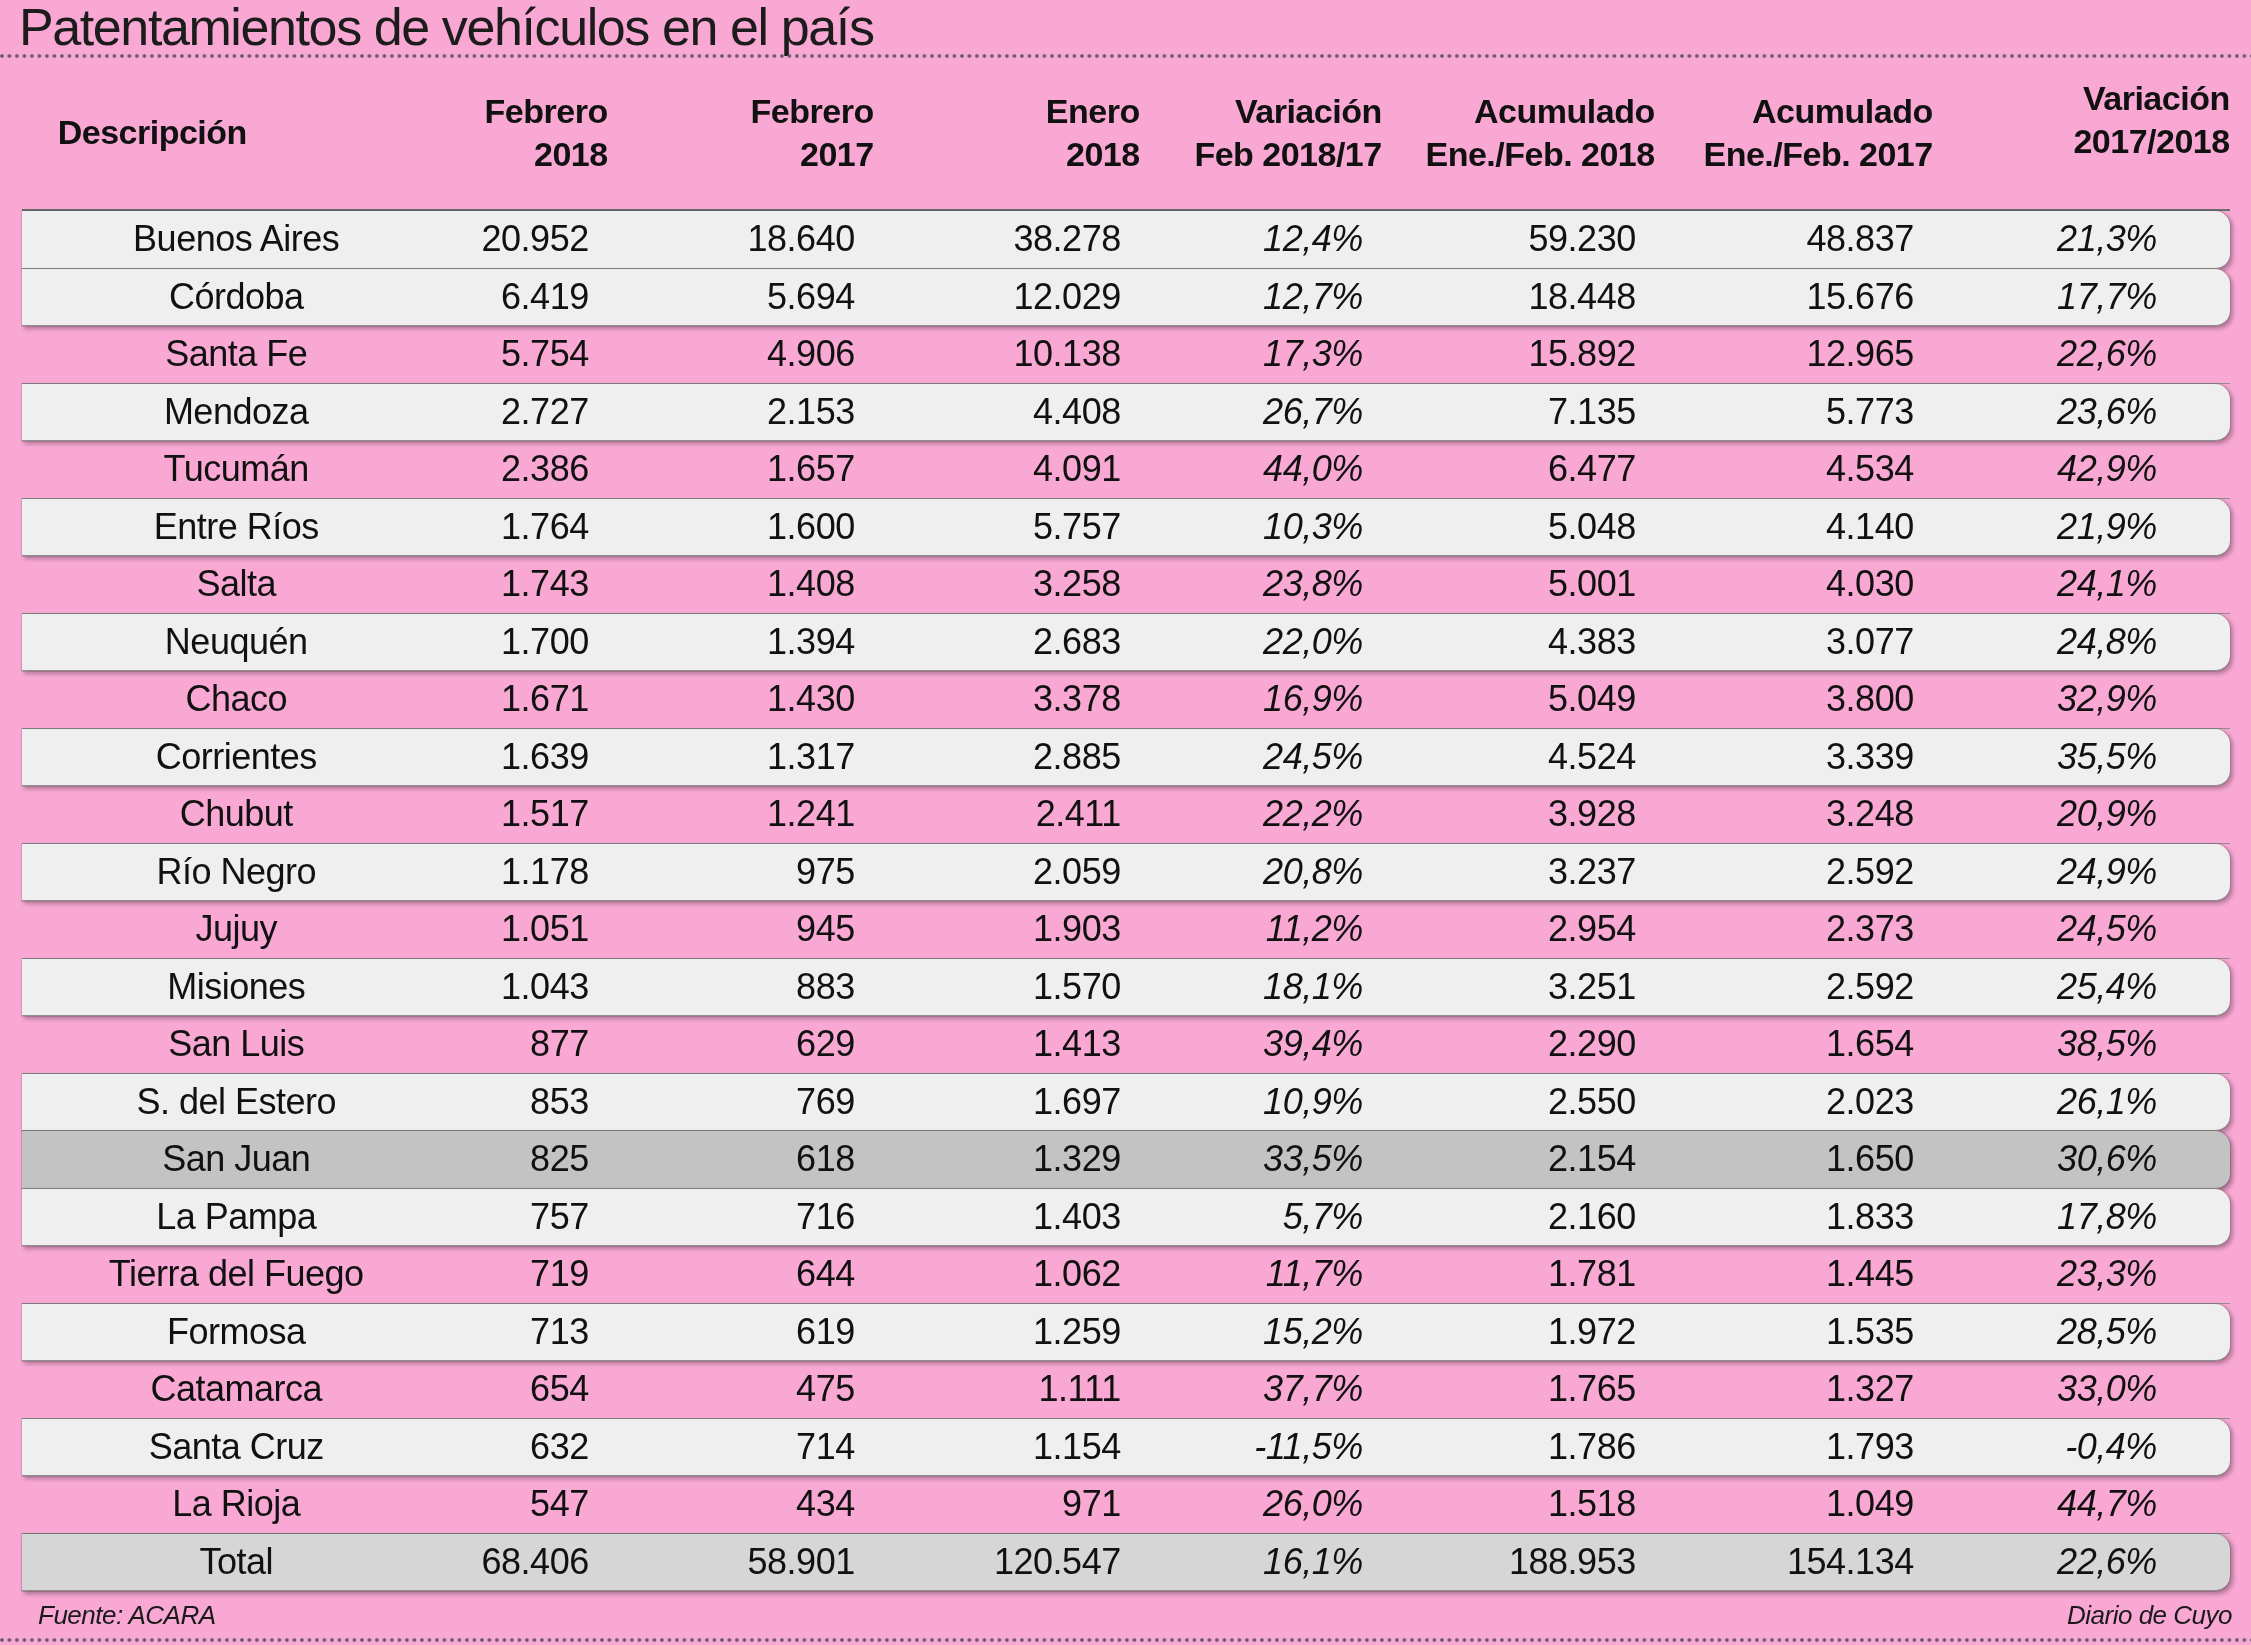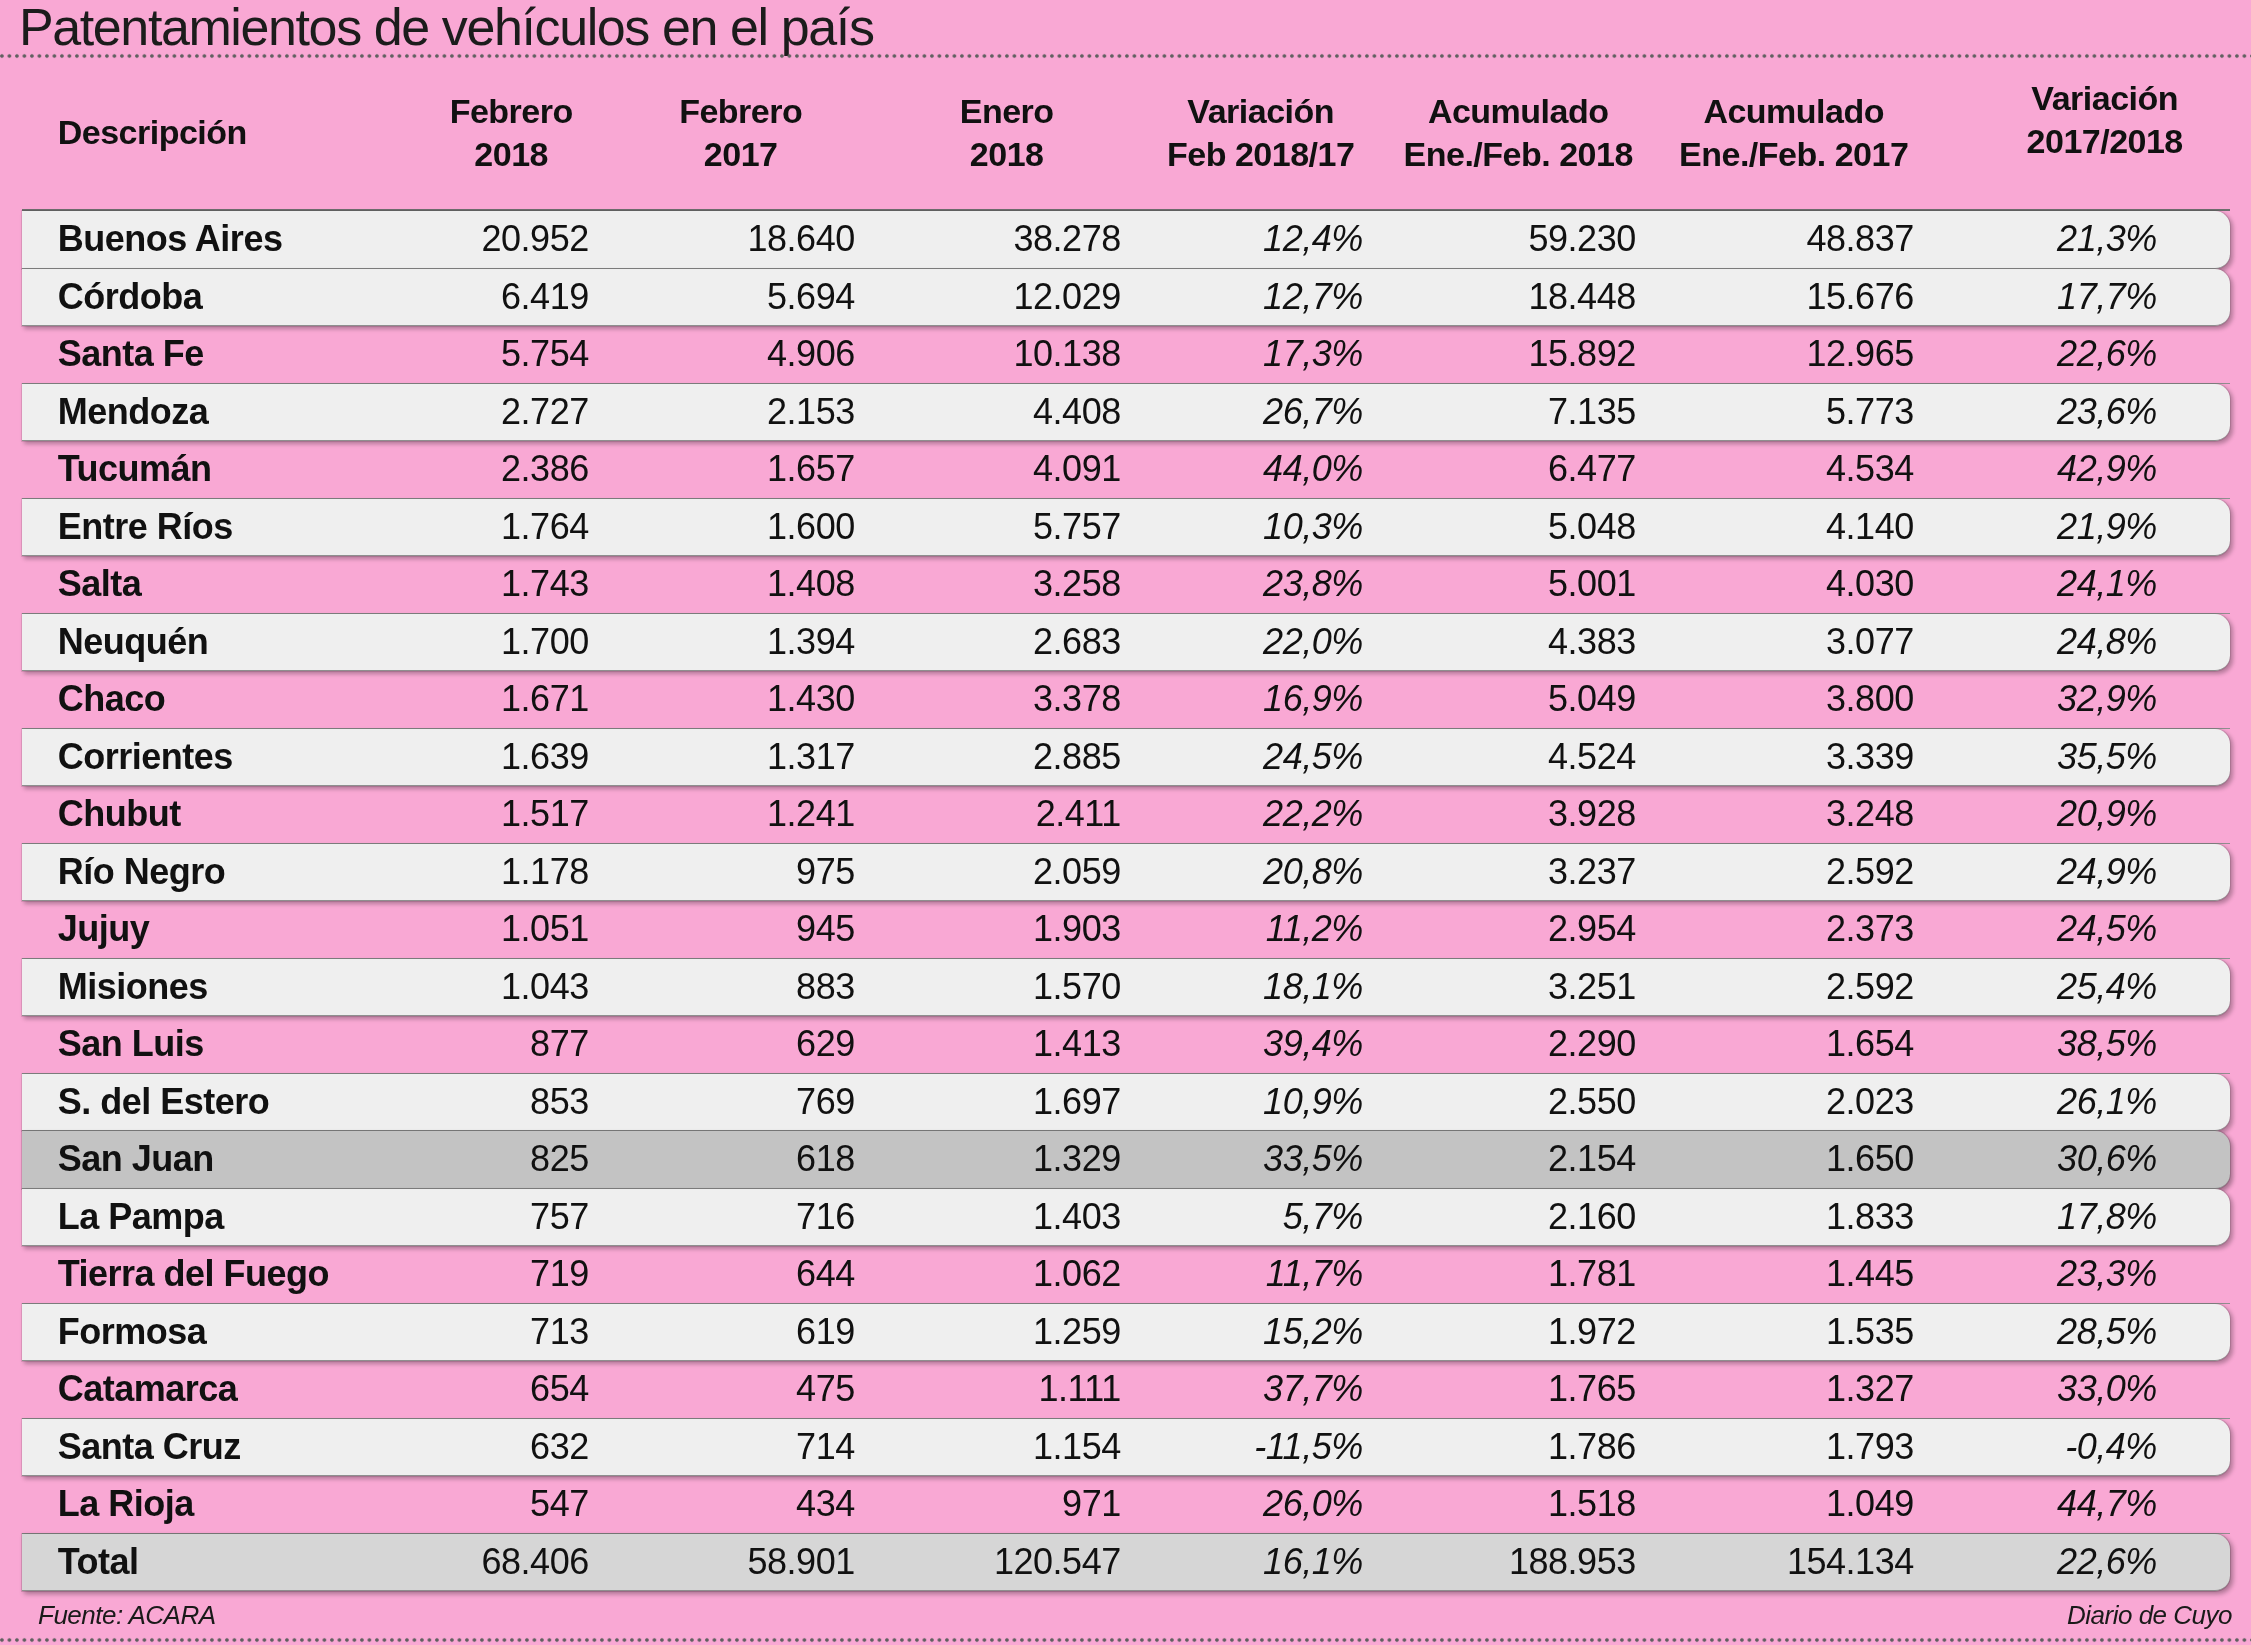--- a/index.html
+++ b/index.html
@@ -20,21 +20,21 @@
     background-size:7.5px 5.6px; background-repeat:repeat-x;
   }
   .dotted.top { top:53px; }
   .dotted.bottom { top:1637px; }
 
   .thead {
     position:absolute; top:62px; left:21.7px; width:2208px; height:141px;
     display:grid; grid-template-columns:var(--cols); align-items:stretch;
   }
   .hcell {
-    display:flex; flex-direction:column; justify-content:center; align-items:center;
+    display:flex; flex-direction:column; justify-content:center; align-items:flex-end;
     font-weight:700; font-size:34px; line-height:43px; letter-spacing:-0.5px;
     text-align:center; white-space:nowrap; color:#111;
   }
   .hcell.h0 { align-items:flex-start; padding-left:36px; }
   .hcell.h7 { transform:translateY(-13px); padding-left:47px; }
 
   .tbody {
     position:absolute; top:209px; left:21.7px; width:2208px; height:1382px;
     display:flex; flex-direction:column;
     border-top:2.8px solid #6e6e6e;
@@ -56,21 +56,21 @@
   }
   .row.total {
     background:var(--total);
     border-radius:0 15px 15px 0;
     box-shadow:0 0 0 0.9px rgba(0,0,0,0.14), 2.8px 2.8px 5.6px rgba(0,0,0,0.32);
   }
   .cell {
     font-size:36px; letter-spacing:-0.5px; text-align:right; padding-right:19px;
     white-space:nowrap; color:#111;
   }
-  .cell.c0 { text-align:left; padding-left:36px; padding-right:0; font-weight:700; }
+  .cell.c0 { text-align:center; padding-left:36px; padding-right:0; font-weight:400; }
   .cell.c4, .cell.c7 { font-style:italic; }
   .cell.c7 { padding-right:73px; }
 
   .footer {
     position:absolute; top:1595px; left:38px; width:2194px; height:41px;
     display:flex; justify-content:space-between; align-items:center;
     font-size:26px; font-style:italic; letter-spacing:-0.5px; color:#1a1a1a;
   }
 </style>
 </head>

